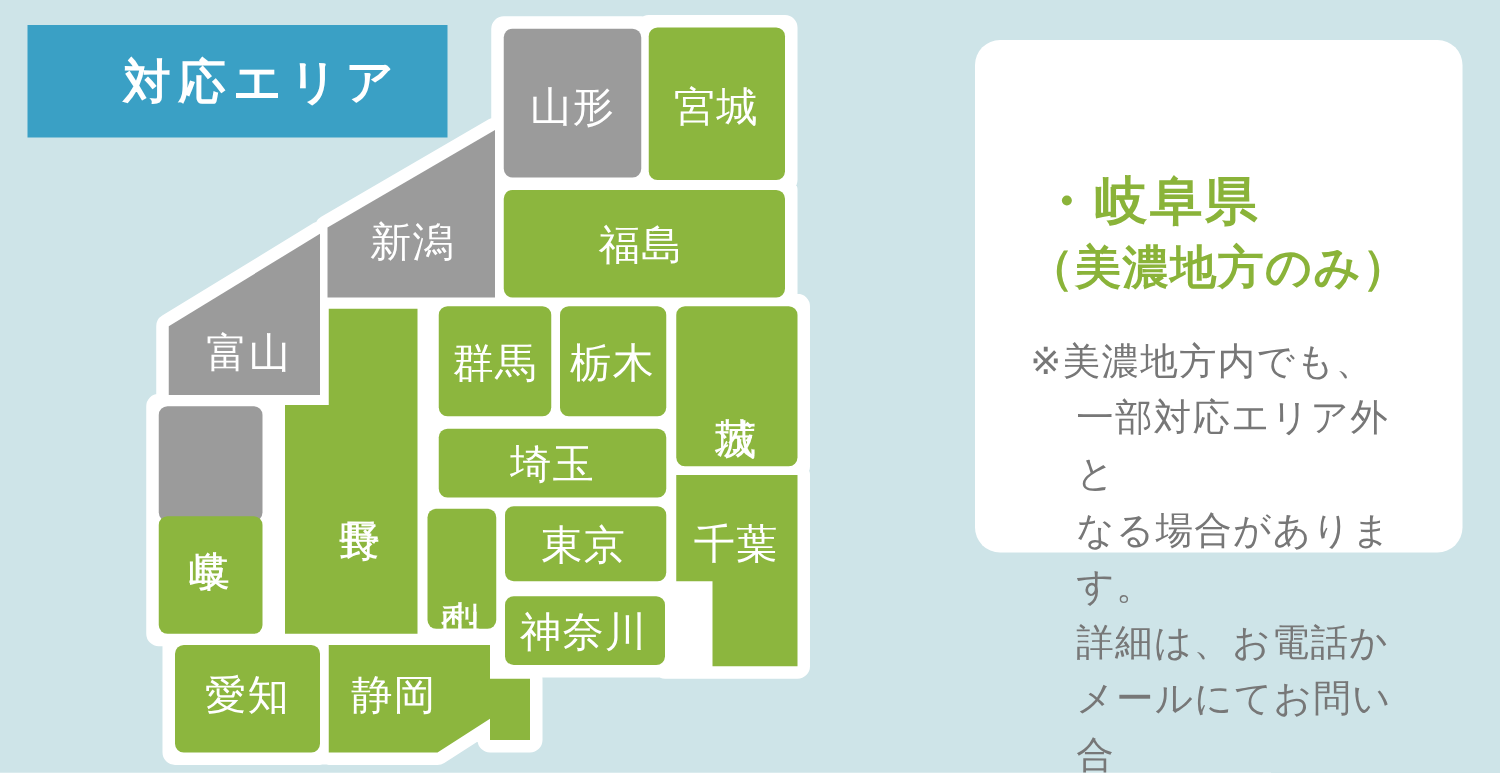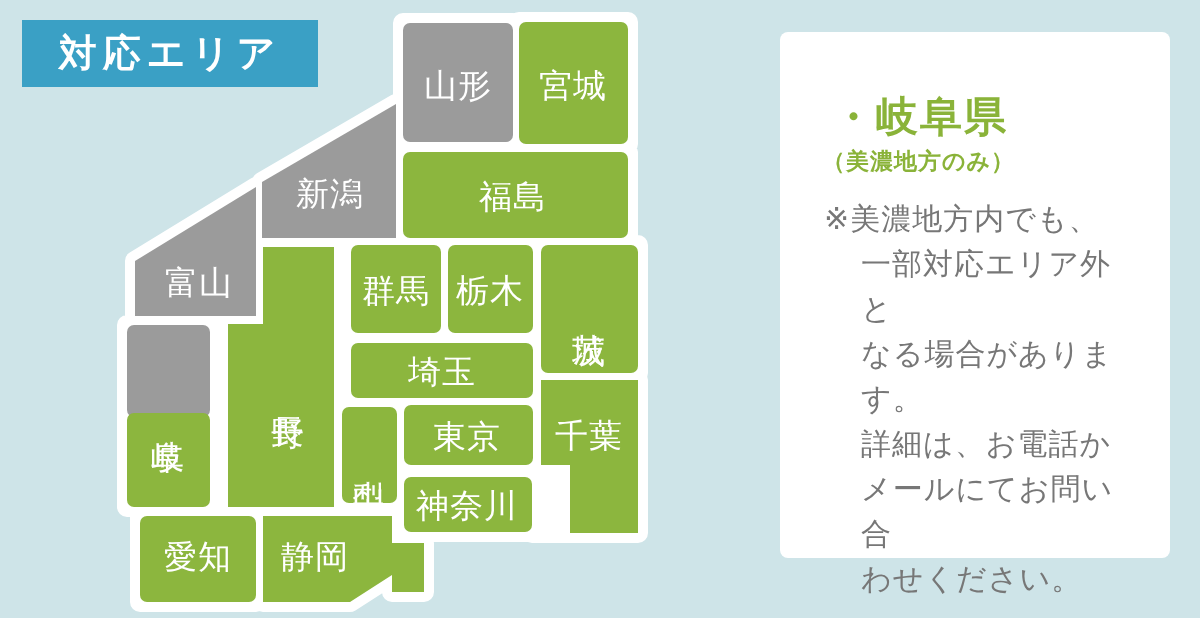--- a/index.html
+++ b/index.html
@@ -12,23 +12,23 @@
     --note_gray:#777777;
   }
   html,body{margin:0;padding:0;}
   body{font-family:"Liberation Sans","DejaVu Sans",sans-serif;}
   .stage{
     position:relative;width:1200px;height:618px;
     background:var(--background);overflow:hidden;
   }
   
   .title-badge{
-    position:absolute;left:22px;top:20px;width:296px;height:67px;
+    position:absolute;left:22px;top:20px;width:296px;height:90px;
     background:var(--badge_blue);
-    display:flex;align-items:center;justify-content:center;
+    display:flex;align-items:center;justify-content:center;padding-left:40px;
   }
   .title-badge span{
     color:#fff;font-size:38px;font-weight:bold;letter-spacing:6px;
   }
   
   .map-svg{position:absolute;left:0;top:0;width:1200px;height:618px;}
   .silhouette{
     fill:var(--outline_white);
     stroke:var(--outline_white);
     stroke-width:20;
@@ -40,32 +40,32 @@
   .blk.uncovered{fill:var(--uncovered_gray);}
   .plabel{
     fill:#fff;font-size:33px;letter-spacing:1px;
     text-anchor:middle;
     font-family:"Liberation Sans","DejaVu Sans",sans-serif;
   }
   .plabel.h{dominant-baseline:central;}
   .plabel.v{writing-mode:vertical-rl;text-orientation:upright;}
   
   .info-card{
-    position:absolute;left:780px;top:32px;width:390px;height:526px;
-    background:#fff;border-radius:8px;box-sizing:border-box;
-    padding:60px 18px 0 28px;
+    position:absolute;left:780px;top:32px;width:390px;height:410px;
+    background:#fff;border-radius:20px;box-sizing:border-box;
+    padding:104px 18px 0 28px;
   }
   .card-heading{
     color:var(--heading_green);font-weight:bold;
     font-size:42px;line-height:1.2;margin:0 0 6px 24px;
     letter-spacing:2px;
   }
   .card-subheading{
     color:var(--heading_green);font-weight:bold;
-    font-size:23px;line-height:1.2;margin:0 0 20px 14px;
+    font-size:37px;line-height:1.2;margin:0 0 30px 14px;
     letter-spacing:1px;
   }
   .card-note{
     color:var(--note_gray);
     font-size:30px;line-height:45px;letter-spacing:1px;
     margin:16px;padding-left:37px;text-indent:-37px;
     white-space:pre-line;
   }
 </style>
 </head>

